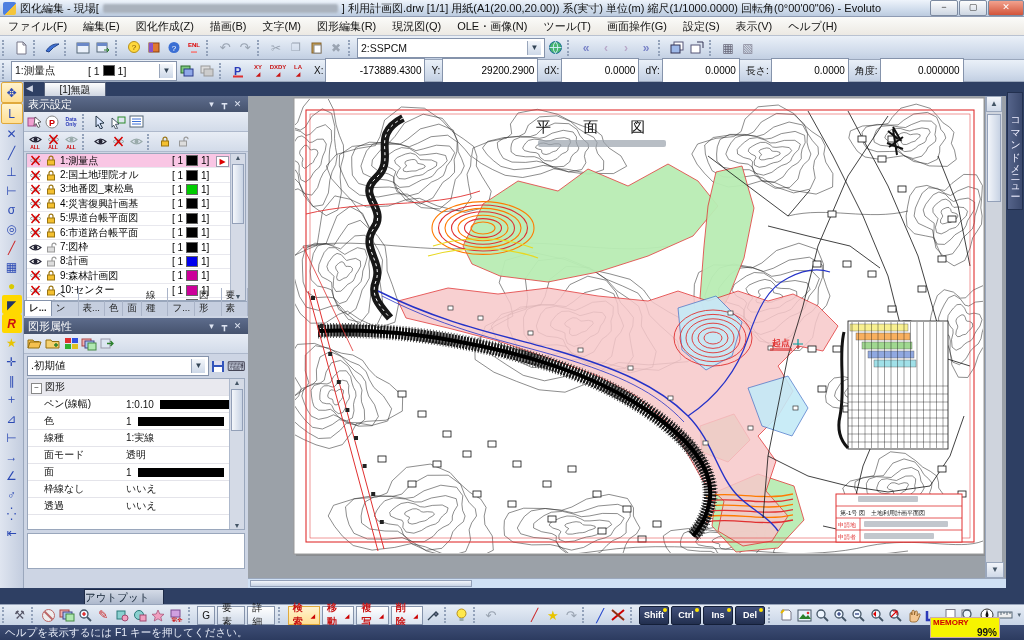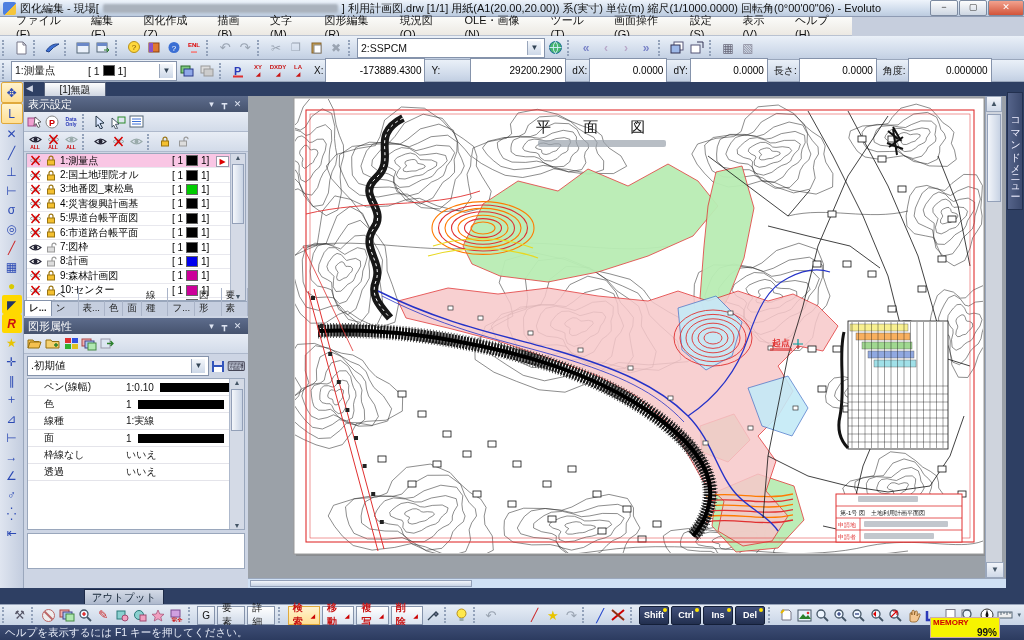--- a/index.html
+++ b/index.html
@@ -8,22 +8,22 @@
        background:#c6cedd;-webkit-font-smoothing:antialiased}
   .r{position:absolute;box-sizing:border-box}
   
   #titlebar{left:0;top:0;width:1024px;height:17px;background:linear-gradient(#eef4fb,#cfdcec 60%,#bccbdf);
     border-bottom:1px solid #8e9bb3;display:flex;align-items:center;padding-left:3px;color:#111}
   #titlebar .redact{display:inline-block;height:9px;background:#aab2bd;border-radius:2px;margin:0 4px;filter:blur(1px)}
   .winbtn{width:26px;height:14px;margin-left:1px;border:1px solid #7c8aa0;border-radius:2px;
     background:linear-gradient(#fdfdfd,#cdd6e2);font-size:9px;line-height:12px;text-align:center;color:#333}
   .winbtn.close{background:linear-gradient(#f2a28e,#d2543a);color:#fff;width:34px}
   
-  #menubar{left:0;top:17px;width:852px;height:19px;background:linear-gradient(#fbfbf9,#ece9e3);
-    border-bottom:1px solid #b9c2d1;display:flex;align-items:center;padding-left:8px}
+  #menubar{left:0;top:17px;width:1024px;height:19px;background:linear-gradient(#fbfbf9,#ece9e3);
+    border-bottom:1px solid #b9c2d1;display:flex;align-items:center;}
   #menubar .mi{padding:2px 8px;color:#111}
   
   .tb{background:linear-gradient(#eaf0f8,#cfdaea 70%,#c2cfe2);border-bottom:1px solid #9aa7bc;display:flex;align-items:center}
   #tb2{left:0;top:36px;width:1024px;height:24px}
   #tb3{left:0;top:60px;width:1024px;height:22px}
   .grip{width:5px;height:16px;margin:0 2px;border-left:2px dotted #93a2ba}
   .ic{width:18px;height:18px;margin:0 1px;display:inline-flex;align-items:center;justify-content:center;
       font-size:12px;color:#3a4a85;border-radius:2px}
   .ic.sm{width:16px;height:16px}
   .sel{border:1px solid #e0a93c;background:linear-gradient(#fff3cf,#ffdf94)}
@@ -74,21 +74,21 @@
   .minus{display:inline-block;width:9px;height:9px;border:1px solid #888;background:#fff;font-size:8px;
      line-height:7px;text-align:center;margin-right:3px;color:#333}
   
   #canvas{left:248px;top:96px;width:758px;height:492px;background:#9ba1a8;overflow:hidden}
   #cmdcol{left:1006px;top:82px;width:18px;height:506px;background:#2e3f63}
   #cmdtab{left:1007px;top:92px;width:16px;height:118px;background:linear-gradient(90deg,#55648a,#3c4a6e);
      border:1px solid #22304f;color:#eef;font-size:10px;writing-mode:vertical-rl;text-align:center;line-height:14px}
   
   #outbar{left:0;top:588px;width:1024px;height:16px;background:#2e3f63}
   #outtab{left:84px;top:589px;width:80px;height:15px;background:linear-gradient(#d4dbe7,#aeb9cd);
-     border:1px solid #1d2a47;border-bottom:none;color:#123;font-size:10.5px;text-align:center;line-height:14px}
+     border:1px solid #1d2a47;border-bottom:none;color:#123;font-size:10.5px;text-align:left;line-height:14px}
   #btb{left:0;top:604px;width:1024px;height:21px;background:linear-gradient(#e7edf6,#c9d5e6);border-top:1px solid #98a5bb;
      display:flex;align-items:center}
   .tbtn{height:17px;border:1px solid #8593ab;background:linear-gradient(#fff,#dde5f0);font-size:10px;
      padding:0 4px;margin:0 1px;display:inline-flex;align-items:center;color:#111}
   .tbtn.red{color:#c81414;font-weight:bold}
   .tbtn.hl{border:1px solid #e0a93c;background:linear-gradient(#fff3cf,#ffdf94)}
   .key{height:17px;min-width:22px;margin:0 1px;background:linear-gradient(#41507a,#222f4f);color:#fff;
      font-weight:bold;font-size:9px;display:inline-flex;align-items:center;justify-content:center;
      border:1px solid #141f38;border-radius:2px;position:relative;padding:0 3px}
   .key i{position:absolute;right:1px;top:1px;width:4px;height:4px;background:#ffe400;border-radius:50%}
@@ -282,21 +282,21 @@
     </span>
     <span class="ic">
       <span class="redmini">DXDY<br>◢</span>
     </span>
     <span class="ic">
       <span class="redmini">LA<br>◢</span>
     </span>
     <span class="flbl">X:</span>
     <span class="fld" style="width: 92px;">-173889.4300</span>
     <span class="flbl">Y:</span>
-    <span class="fld" style="width: 88px; margin-left: 28px;">29200.2900</span>
+    <span class="fld" style="width: 88px;">29200.2900</span>
     <span class="flbl">dX:</span>
     <span class="fld" style="width: 70px;">0.0000</span>
     <span class="flbl">dY:</span>
     <span class="fld" style="width: 70px;">0.0000</span>
     <span class="flbl">長さ:</span>
     <span class="fld" style="width: 70px;">0.0000</span>
     <span class="flbl">角度:</span>
     <span class="fld" style="width: 76px;">0.000000</span>
   </div>
 
@@ -715,31 +715,38 @@
       <svg width="14" height="13" viewBox="0 0 14 13">
         <rect x="1" y="1" width="12" height="11" fill="#3355bb"></rect>
         <rect x="3" y="1" width="8" height="4" fill="#dde"></rect>
         <rect x="3" y="7" width="8" height="5" fill="#fff"></rect>
       </svg>
     </span>
   <span class="ic sm" style="font-size:13px;color:#445">⌨</span>
 </div>
 <div id="propgrid" class="r" style="left:27px;top:378px;width:218px;height:152px;display:flex">
   <div id="proprows" style="flex:1;overflow:hidden">
+      <div class="prow grp">
+        <span class="pl"><span class="minus">−</span>図形</span>
+      </div>
       <div class="prow">
         <span class="pl">ペン(線幅)</span>
         <span class="pv">1:0.10<span class="bar"></span></span>
       </div>
       <div class="prow">
         <span class="pl">色</span>
         <span class="pv">1<span class="bar"></span></span>
       </div>
       <div class="prow">
         <span class="pl">線種</span>
         <span class="pv">1:実線</span>
+      </div>
+      <div class="prow">
+        <span class="pl">面モード</span>
+        <span class="pv">透明</span>
       </div>
       <div class="prow">
         <span class="pl">面</span>
         <span class="pv">1<span class="bar"></span></span>
       </div>
       <div class="prow">
         <span class="pl">枠線なし</span>
         <span class="pv">いいえ</span>
       </div>
       <div class="prow">

